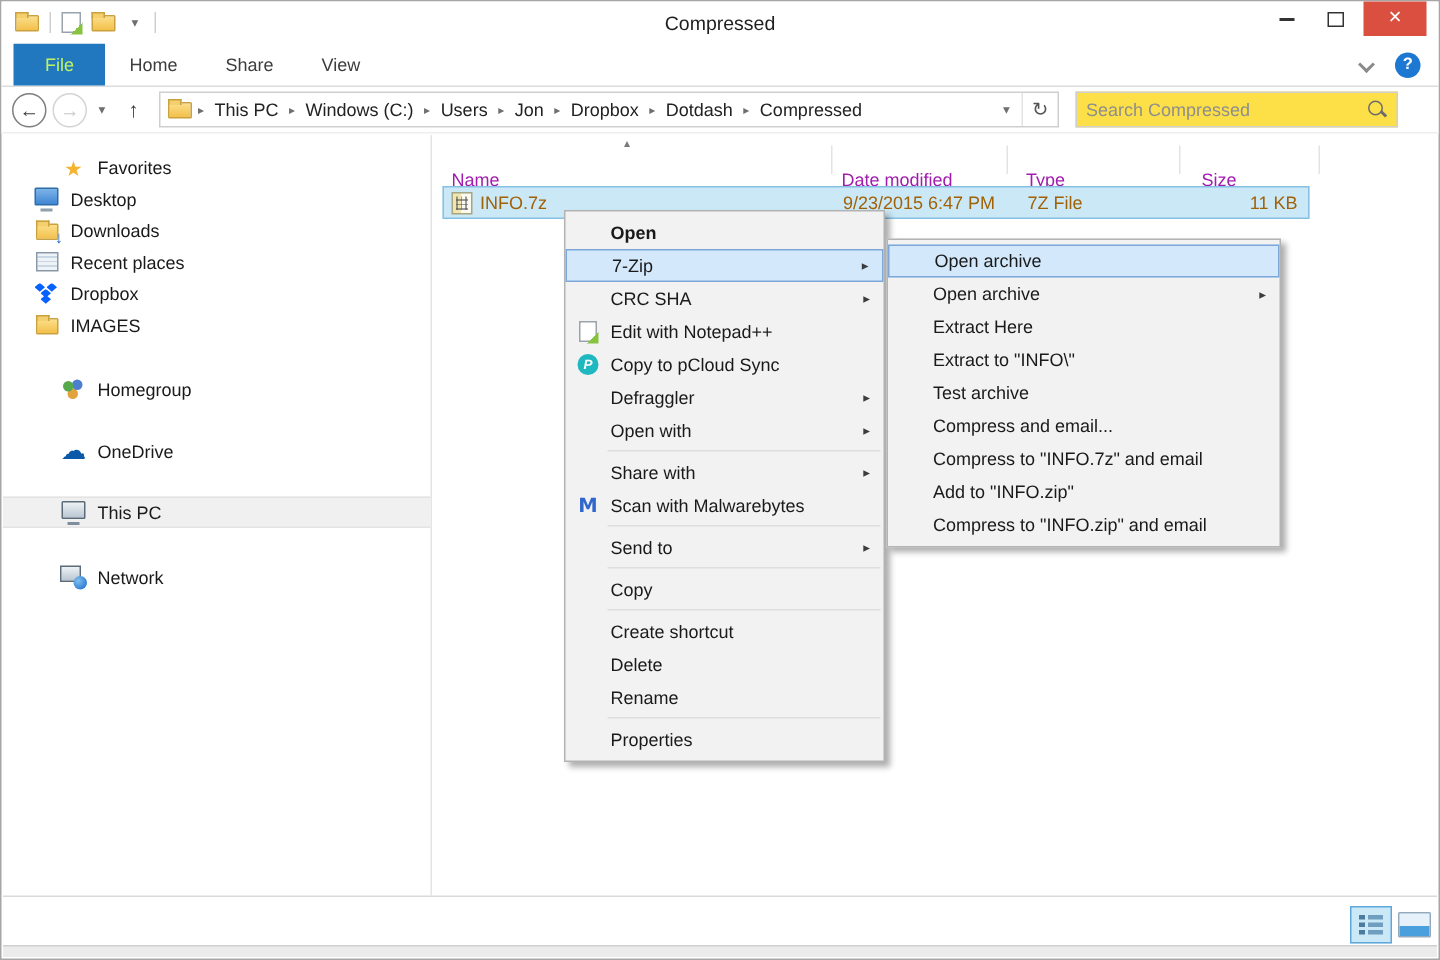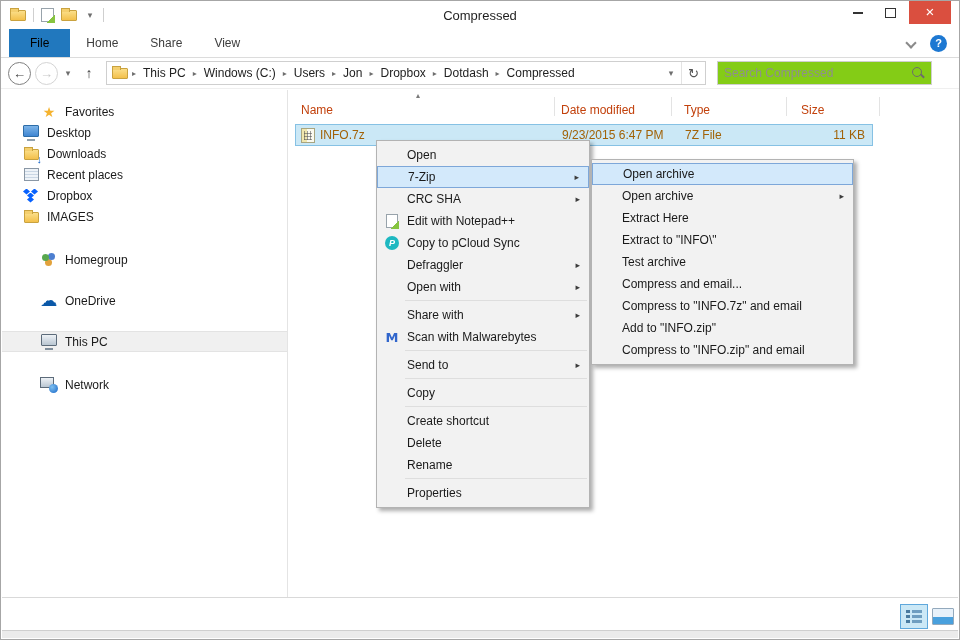--- a/index.html
+++ b/index.html
@@ -15,21 +15,21 @@
   .win-controls{margin-left:auto;display:flex;align-items:flex-start;gap:4px;padding-right:8px;z-index:2;height:100%}
   .wbtn{width:29px;height:23px;display:flex;align-items:center;justify-content:center;cursor:default}
   .btn-min::after{content:"";width:10px;height:2px;background:#333}
   .btn-max::after{content:"";width:9px;height:8px;border:1px solid #333}
   .btn-close{width:42px;background:var(--close-red,#da4f3f)}
   .btn-close::after{content:"×";color:#fff;font-size:15px;line-height:1;margin-top:-2px}
 
   
   .tabs{height:29px;display:flex;align-items:stretch;border-bottom:1px solid #dcdcdc;background:#fff}
   .tab{display:flex;align-items:center;padding:0 16px;color:#3d3d3d;cursor:default}
-  .tab.active{background:var(--accent-blue,#2178be);color:#000000;margin-left:8px;padding:0 21px}
+  .tab.active{background:var(--accent-blue,#2178be);color:#bef264;margin-left:8px;padding:0 21px}
   .ribbon-right{margin-left:auto;display:flex;align-items:center;gap:16px;padding-right:12px}
   .chev-down{width:8px;height:8px;position:relative}
   .chev-down::before{content:"";position:absolute;left:1px;top:0;width:6px;height:6px;border-right:2px solid #8a8a8a;border-bottom:2px solid #8a8a8a;transform:rotate(45deg)}
   .help-btn{width:17px;height:17px;border-radius:50%;background:var(--help-blue,#1d78d2);display:flex;align-items:center;justify-content:center}
   .help-btn::after{content:"?";color:#fff;font-weight:bold;font-size:11px}
 
   
   .addr-row{height:31px;display:flex;align-items:center;padding:0 7px;border-bottom:1px solid #efefef;background:#fff}
   .navbtn{width:23px;height:23px;border-radius:50%;display:flex;align-items:center;justify-content:center;font-size:13px;flex:none}
   .nav-back{border:1px solid #7f7f7f;color:#3c3c3c}
@@ -44,21 +44,21 @@
   .bc-folder{position:relative;width:16px;height:11px;background:linear-gradient(#fbdf8a,#f3c04b);border:1px solid #c9a23f;border-radius:1px;flex:none;margin-top:1px}
   .bc-folder::before{content:"";position:absolute;top:-3px;left:-1px;width:7px;height:3px;background:#f4cf6e;border:1px solid #c9a23f;border-bottom:none}
   .crumb-sep{color:#6e6e6e;font-size:8px;padding:0 4px}
   .crumb-sep::before{content:"▸"}
   .crumb{padding:0 3px;color:#222;cursor:default;white-space:nowrap}
   .addr-right{margin-left:auto;display:flex;align-items:center;height:100%}
   .addr-chev{width:20px;text-align:center;color:#6e6e6e;font-size:9px}
   .addr-chev::after{content:"▾"}
   .addr-refresh{width:24px;height:100%;border-left:1px solid #e3e3e3;display:flex;align-items:center;justify-content:center;color:#555;font-size:13px}
   .addr-refresh::after{content:"↻"}
-  .search-box{width:215px;height:24px;border:1px solid #cfcfcf;margin-left:11px;display:flex;align-items:center;padding:0 6px;background:#84cc16}
+  .search-box{width:215px;height:24px;border:1px solid #cfcfcf;margin-left:11px;display:flex;align-items:center;padding:0 6px;background:#fde047}
   .search-box input{border:none;outline:none;flex:1;font:12px "Liberation Sans",sans-serif;color:#444;background:transparent}
   .search-box input::placeholder{color:#8e8e8e}
   .search-icon{width:14px;height:14px;position:relative;flex:none}
   .search-icon::before{content:"";position:absolute;left:1px;top:1px;width:8px;height:8px;border:1.5px solid #6c6c6c;border-radius:50%}
   .search-icon::after{content:"";position:absolute;left:9px;top:9px;width:5px;height:1.5px;background:#6c6c6c;transform:rotate(45deg)}
 
   
   .main{position:absolute;top:89px;left:1px;right:1px;height:509px;display:flex;background:#fff}
   .sidebar{width:286px;border-right:1px solid #e4e4e4;padding-top:11px;flex:none}
   .sb-row{height:21px;display:flex;align-items:center;padding-left:38px;cursor:default;white-space:nowrap}
@@ -78,21 +78,21 @@
   .i-onedrive::before{content:"☁";font-size:17px;color:#0a58a8;line-height:1}
   .i-homegroup::before{content:"";width:7px;height:7px;border-radius:50%;background:#58a84e;box-shadow:6px -1px 0 #4d7fd0,3px 5px 0 #e2a23c;margin:-4px 8px 0 0}
   .i-thispc::before{content:"";width:14px;height:10px;border:1px solid #5c6b7a;background:linear-gradient(#eef2f6,#b9c6d2);border-radius:1px;margin-bottom:3px}
   .i-thispc::after{content:"";position:absolute;bottom:0;left:5px;width:8px;height:2px;background:#7f8e9c}
   .i-network::before{content:"";width:13px;height:9px;border:1px solid #5c6b7a;background:linear-gradient(#eef2f6,#b9c6d2);margin:0 4px 4px 0}
   .i-network::after{content:"";position:absolute;right:0;bottom:0;width:9px;height:9px;border-radius:50%;background:radial-gradient(circle at 35% 35%,#7fc0ef,#1565c8)}
 
   
   .pane{flex:1;position:relative}
   .cols{height:32px;position:relative}
-  .col-label{position:absolute;top:13px;color:#c2410c;cursor:default}
+  .col-label{position:absolute;top:23px;color:#a21caf;cursor:default}
   .sort-asc{position:absolute;top:1px;left:128px;color:#7a7a7a;font-size:8px}
   .sort-asc::before{content:"▴"}
   .col-div{position:absolute;top:7px;height:19px;width:1px;background:#e3e3e3}
   .filerow{position:absolute;left:7px;top:34px;width:578px;height:22px;background:var(--selection-fill,#cbe8f6);border:1px solid var(--selection-border,#86c1e4);display:flex;align-items:center}
   .filerow .cell{position:absolute;white-space:nowrap;color:#a16207}
   .c-name{left:24px}.c-date{left:266px}.c-type{left:389px}.c-size{right:7px}
   .ic-7z{position:absolute;left:5px;top:3px;width:14px;height:15px;background:linear-gradient(90deg,#f0e6ae 0 45%,#fbfaf0 45%);border:1px solid #a8a握580;border:1px solid #a8a580}
   .ic-7z::after{content:"";position:absolute;inset:2px;background-image:repeating-linear-gradient(0deg,rgba(80,80,80,.55) 0 1px,transparent 1px 3px),repeating-linear-gradient(90deg,rgba(80,80,80,.55) 0 1px,transparent 1px 3px)}
 
   
@@ -101,21 +101,21 @@
   .toggle-details{position:absolute;right:30px;top:6px;width:28px;height:25px;background:var(--selection-fill,#cbe8f6);border:1px solid #5fa8dc;display:flex;flex-direction:column;justify-content:center;gap:2px;padding:4px 5px}
   .toggle-details i{display:block;height:3px;background:linear-gradient(90deg,#4a7ba0 0 4px,transparent 4px 6px,#6f9ec0 6px 100%)}
   .toggle-thumb{position:absolute;right:4px;top:10px;width:22px;height:17px;border:1px solid #93a9bc;background:linear-gradient(#e7f1fa 0 55%,#49a0dd 55%);border-radius:1px}
 
   
   .menu{position:absolute;background:#f2f2f2;border:1px solid #b3b3b3;box-shadow:3px 3px 4px rgba(0,0,0,.32);padding:3px 0;z-index:10}
   .ctx{left:375px;top:139px;width:214px}
   .sub{left:590px;top:158px;width:263px;z-index:11}
   .mi{height:22px;display:flex;align-items:center;position:relative;padding:0 9px 0 30px;cursor:default;white-space:nowrap}
   .mi .lbl{flex:1;overflow:hidden}
-  .mi.bold .lbl{font-weight:normal}
+  .mi.bold .lbl{font-weight:bold}
   .mi.hl{background:var(--menu-highlight-fill,#d3e9fb);border:1px solid var(--menu-highlight-border,#7da7d9)}
   .mi .arrow{font-size:9px;color:#3c3c3c;margin-left:8px}
   .mi .arrow::before{content:"▸"}
   .msep{height:1px;background:#dedede;margin:2px 2px 3px 28px}
   .gicon{position:absolute;left:6px;top:3px;width:18px;height:16px;display:flex;align-items:center;justify-content:center}
   .ic-npp{width:12px;height:14px;background:#fff;border:1px solid #98a3ab;position:relative}
   .ic-npp::after{content:"";position:absolute;right:-2px;bottom:-2px;width:8px;height:8px;background:linear-gradient(135deg,transparent 50%,#86c440 50%)}
   .ic-pcloud{width:14px;height:14px;border-radius:50%;background:#1eb8c1;display:flex;align-items:center;justify-content:center}
   .ic-pcloud::after{content:"P";color:#fff;font-size:9px;font-weight:bold}
   .ic-mb::after{content:"M";color:#3166cc;font-size:13px;font-weight:bold;font-family:"DejaVu Sans",sans-serif}

